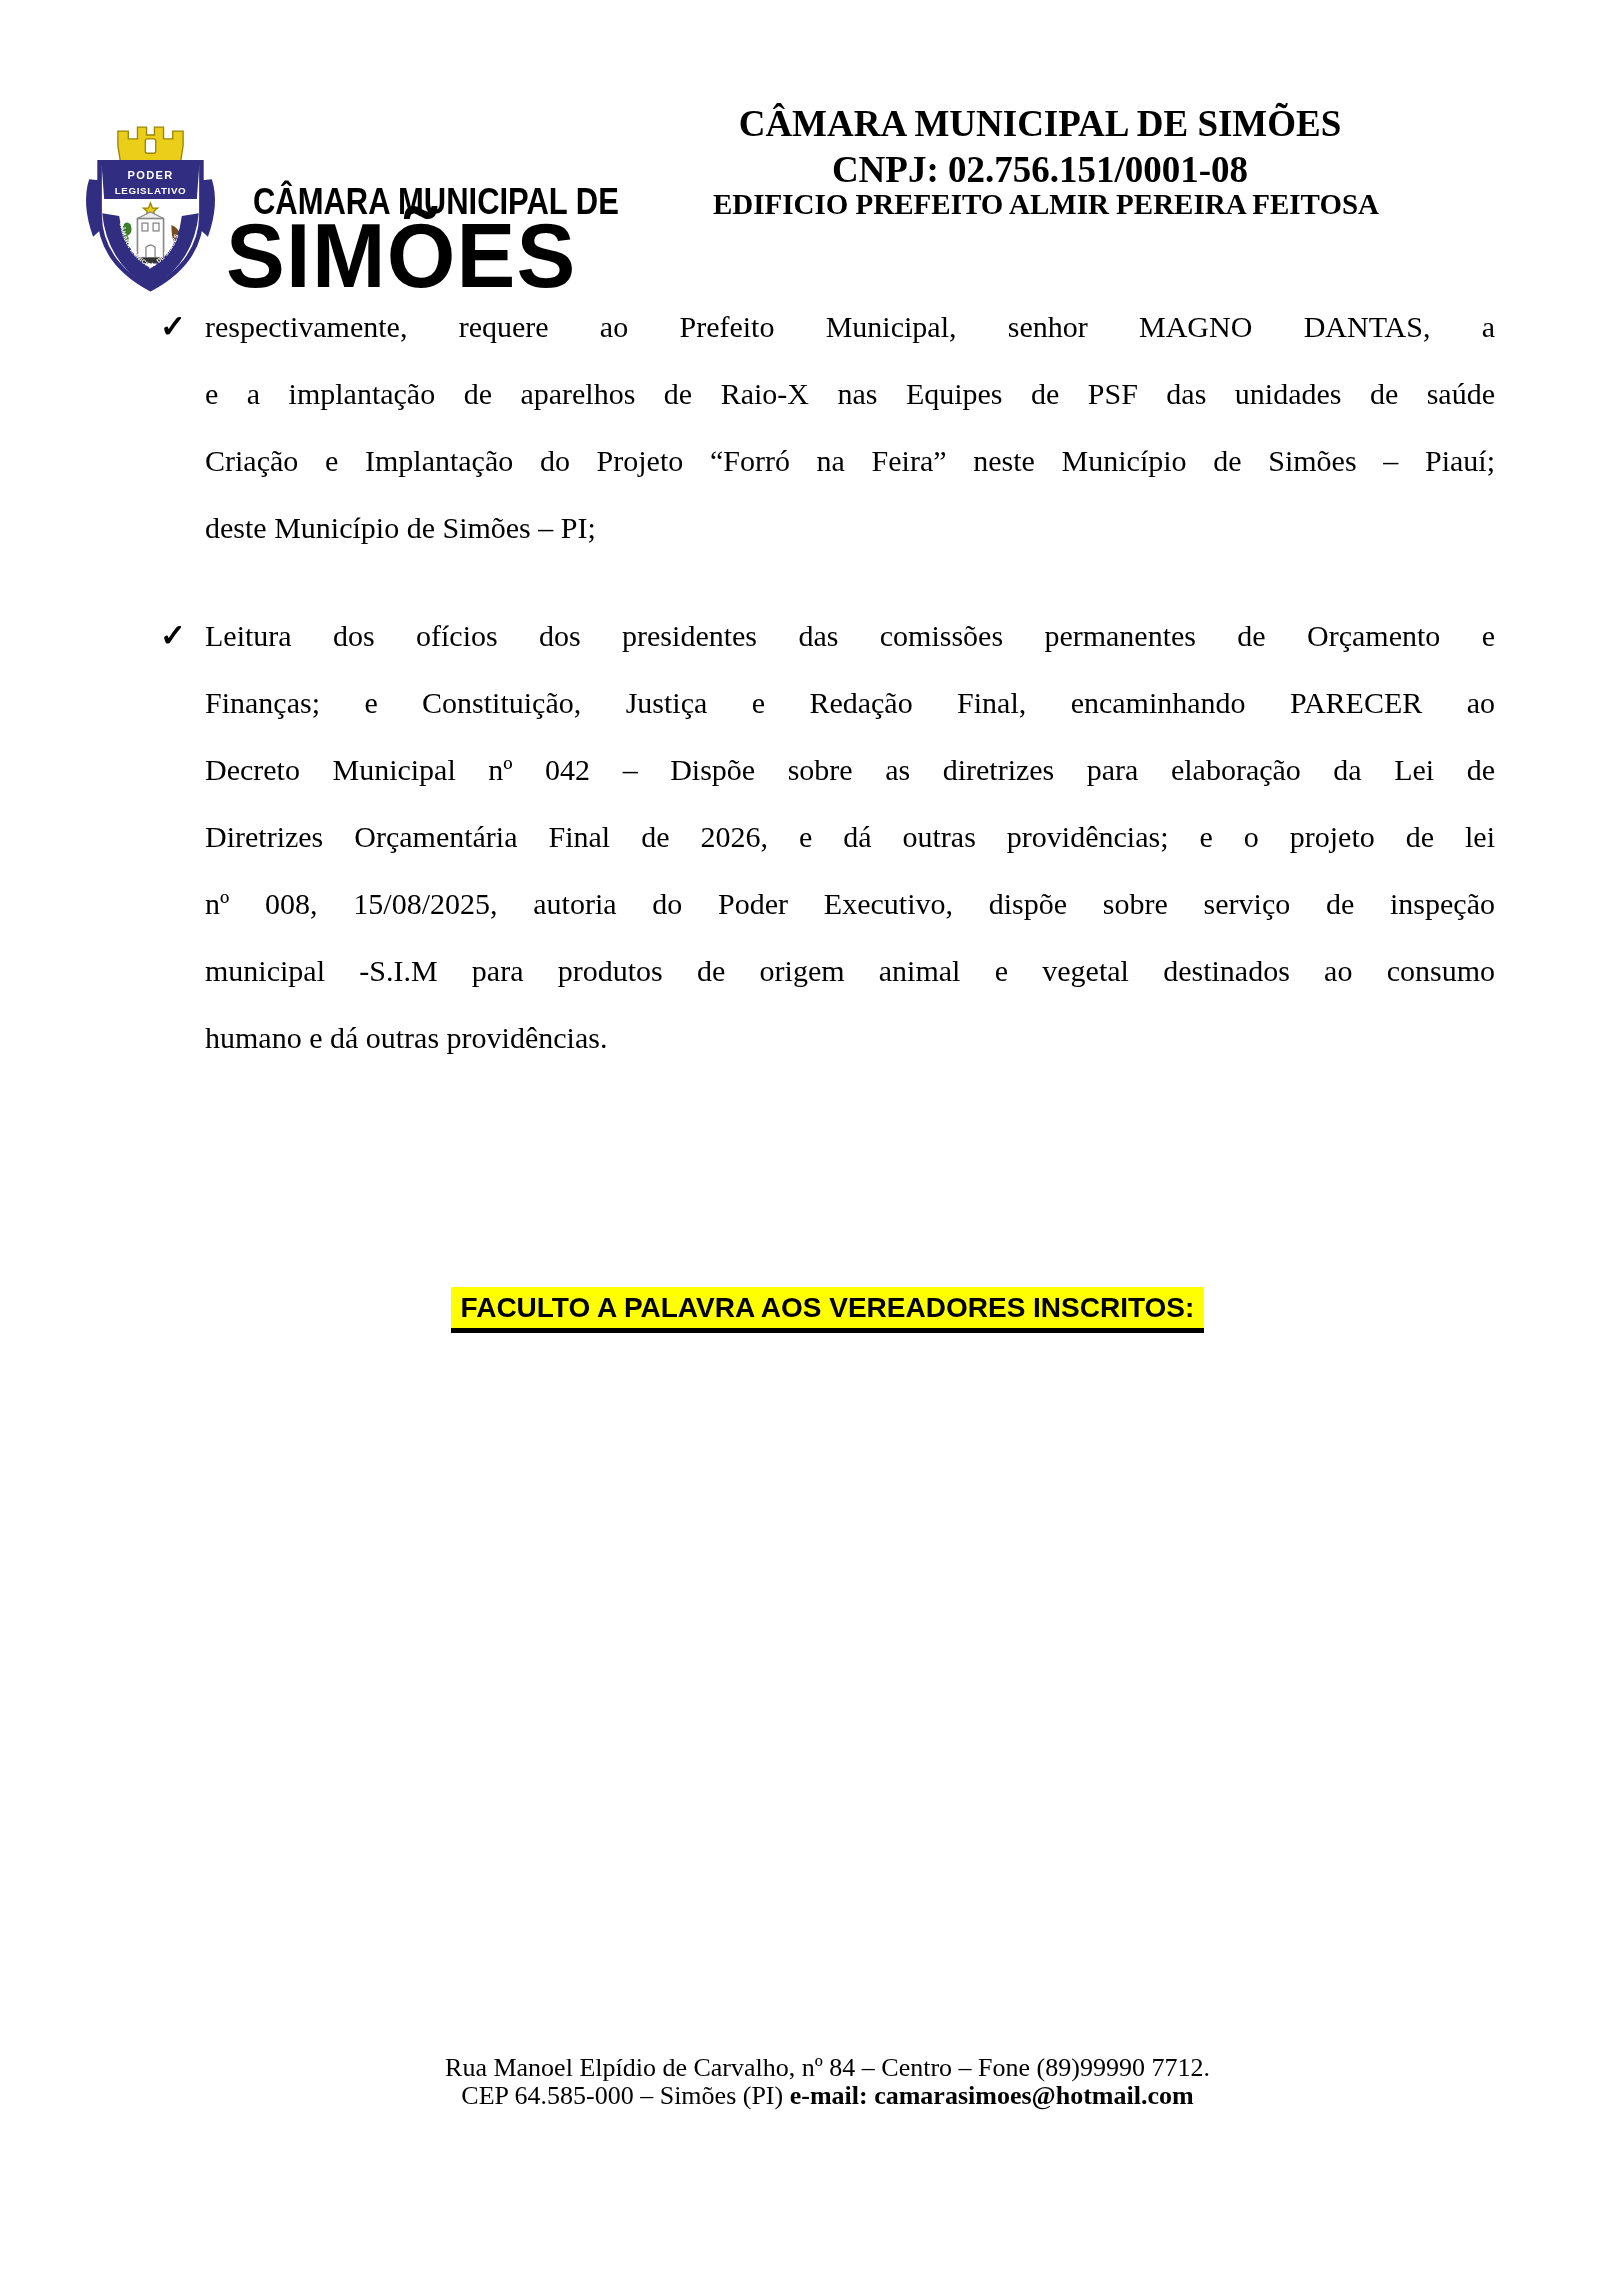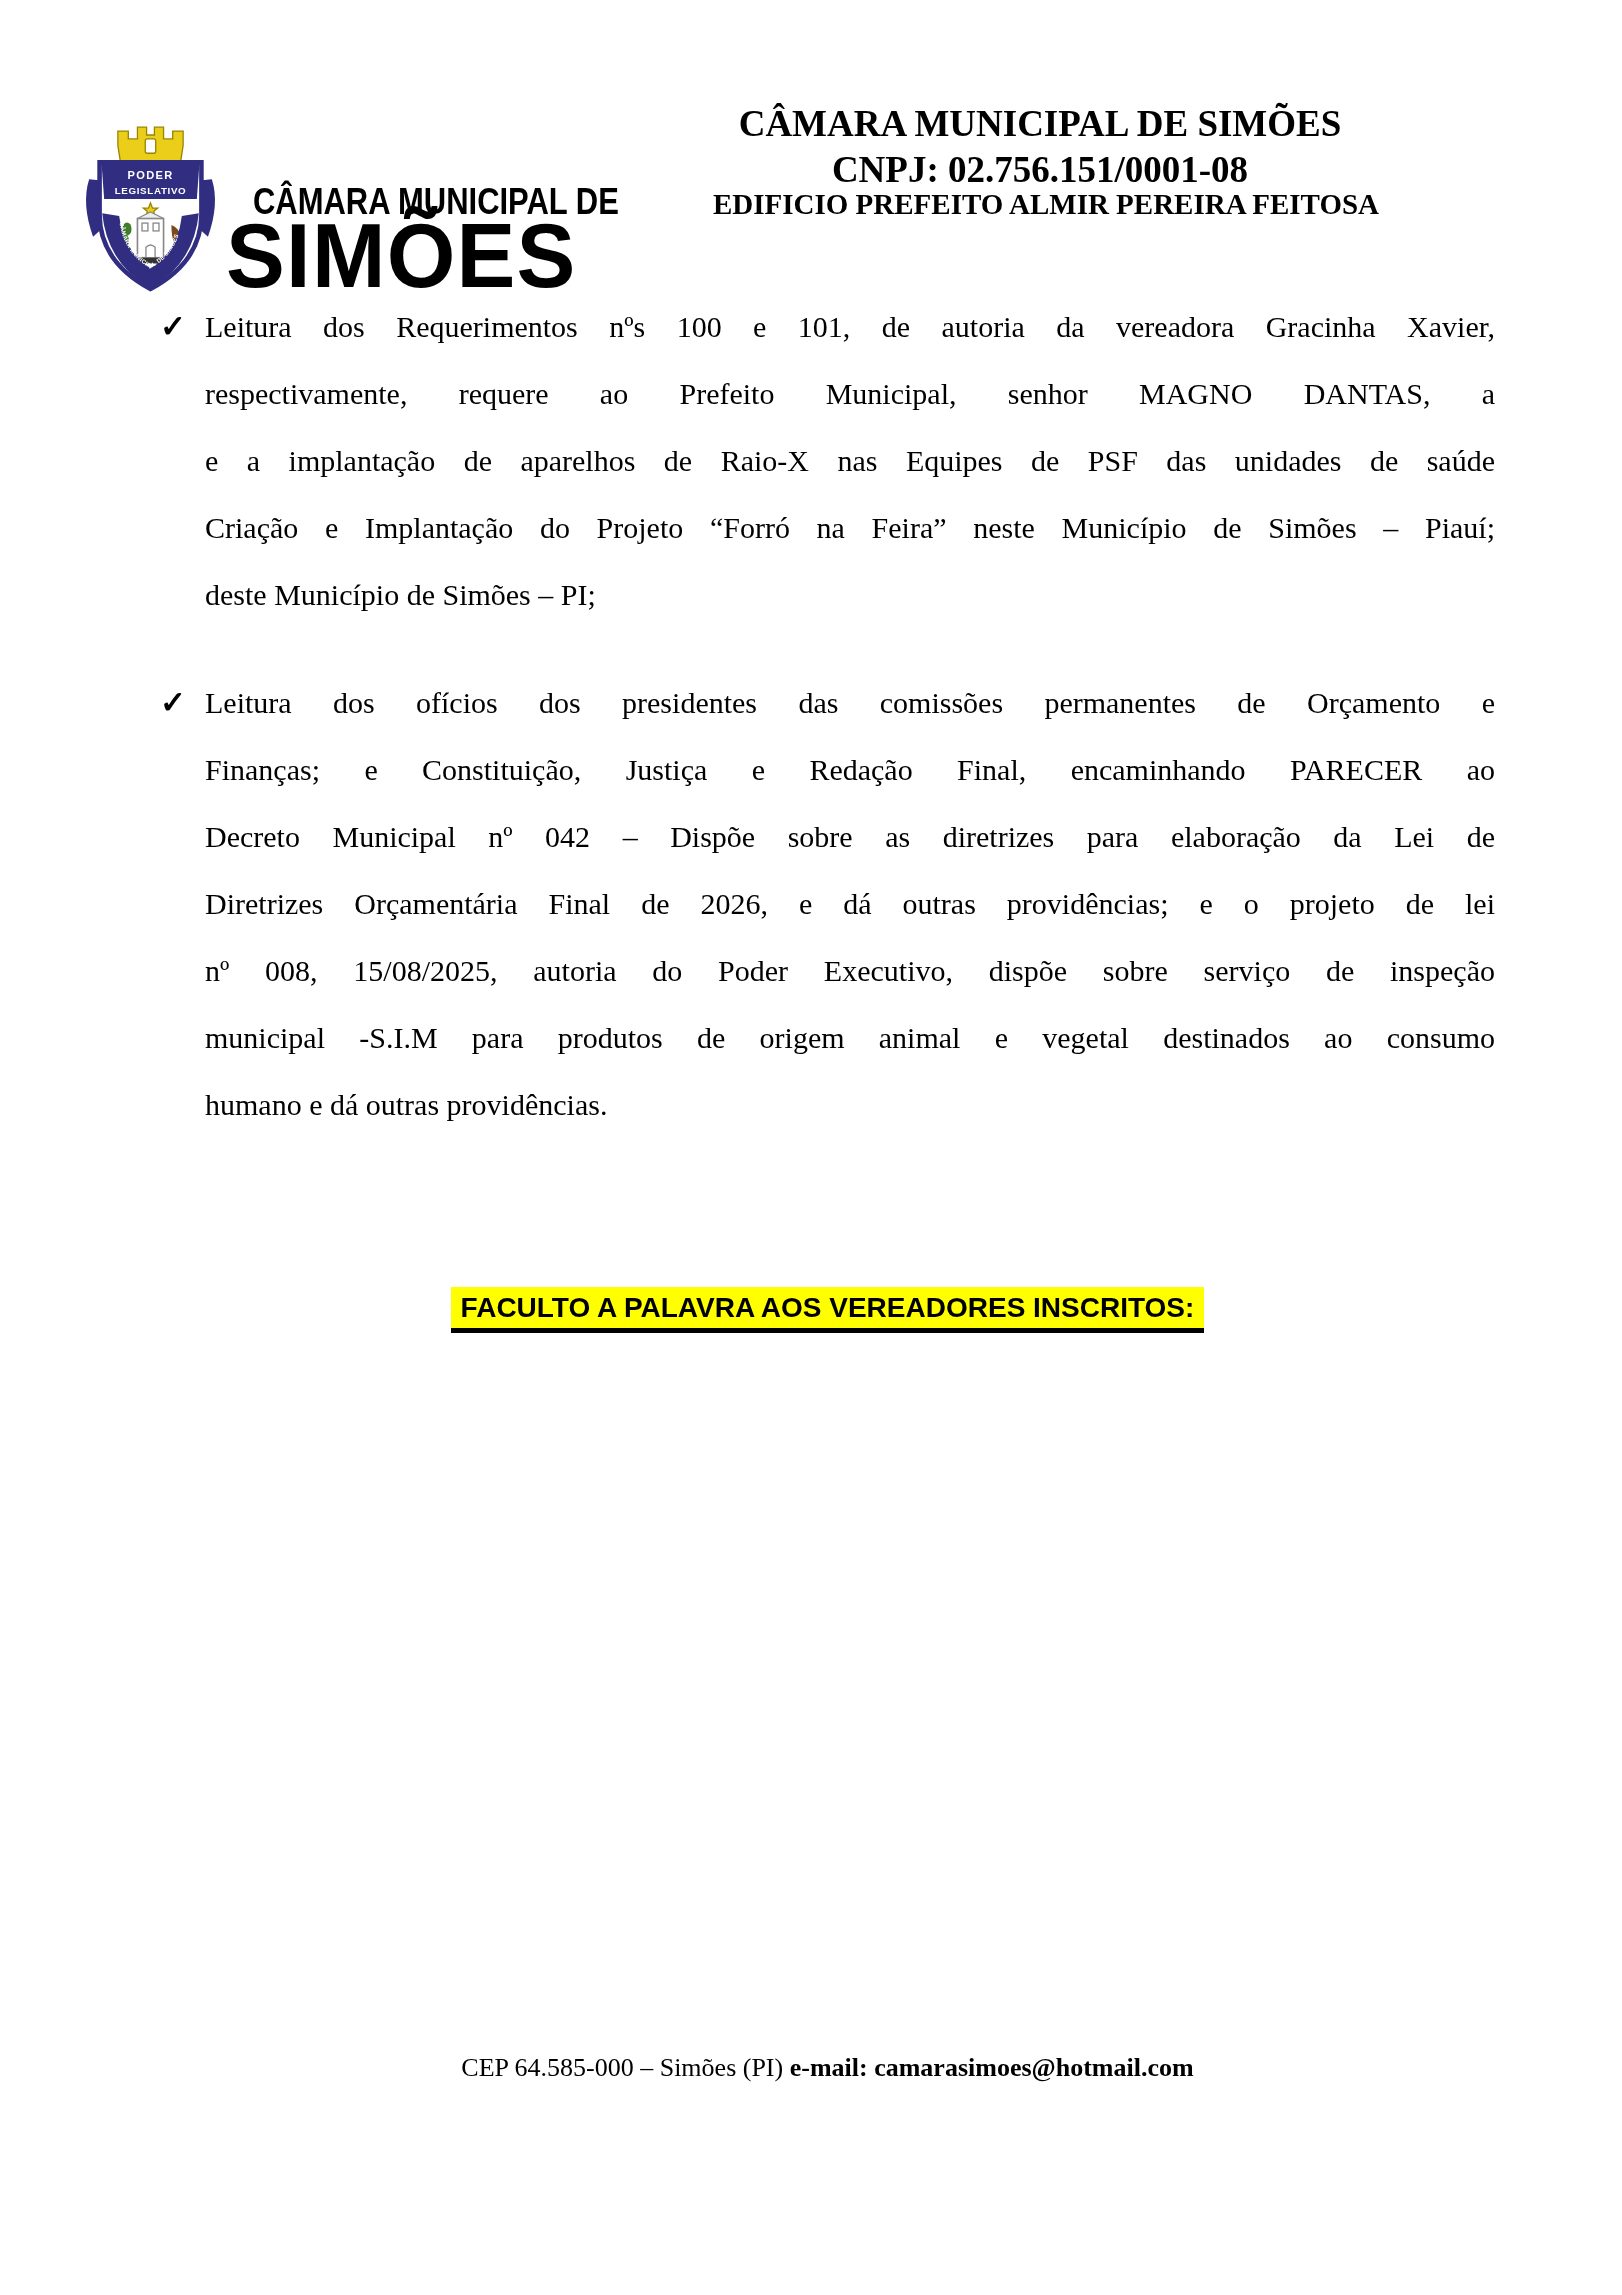--- a/index.html
+++ b/index.html
@@ -125,21 +125,20 @@
   <div class="header-center">
     <div class="header-line1">CÂMARA MUNICIPAL DE SIMÕES</div>
     <div class="header-line2">CNPJ: 02.756.151/0001-08</div>
     <div class="header-line3">EDIFICIO PREFEITO ALMIR PEREIRA FEITOSA</div>
   </div>
 
   <div class="bullets">
       <div class="bullet">
         <span class="check">✓</span>
         <div>
-          <div class="line">Leitura dos Requerimentos nºs 100 e 101, de autoria da vereadora Gracinha Xavier,</div>
           <div class="line">respectivamente, requere ao Prefeito Municipal, senhor MAGNO DANTAS, a</div>
           <div class="line">e a implantação de aparelhos de Raio-X nas Equipes de PSF das unidades de saúde</div>
           <div class="line">Criação e Implantação do Projeto “Forró na Feira” neste Município de Simões – Piauí;</div>
           <div class="line last">deste Município de Simões – PI;</div>
         </div>
       </div>
       <div class="bullet">
         <span class="check">✓</span>
         <div>
           <div class="line">Leitura dos ofícios dos presidentes das comissões  permanentes de Orçamento e</div>
@@ -151,17 +150,18 @@
           <div class="line last">humano e dá outras providências.</div>
         </div>
       </div>
     </div>
 
   <div class="heading-wrap h1">
     <span class="hl">FACULTO A PALAVRA AOS VEREADORES INSCRITOS:</span>
   </div>
 
   <div class="footer">
+    <div>Rua Manoel Elpídio de Carvalho, nº 84 – Centro – Fone (89)99990 7712.</div>
     <div><span>CEP 64.585-000 – Simões (PI) </span><span class="em">e-mail: camarasimoes@hotmail.com</span></div>
   </div>
 
 </div>
 
 
 </body></html>

